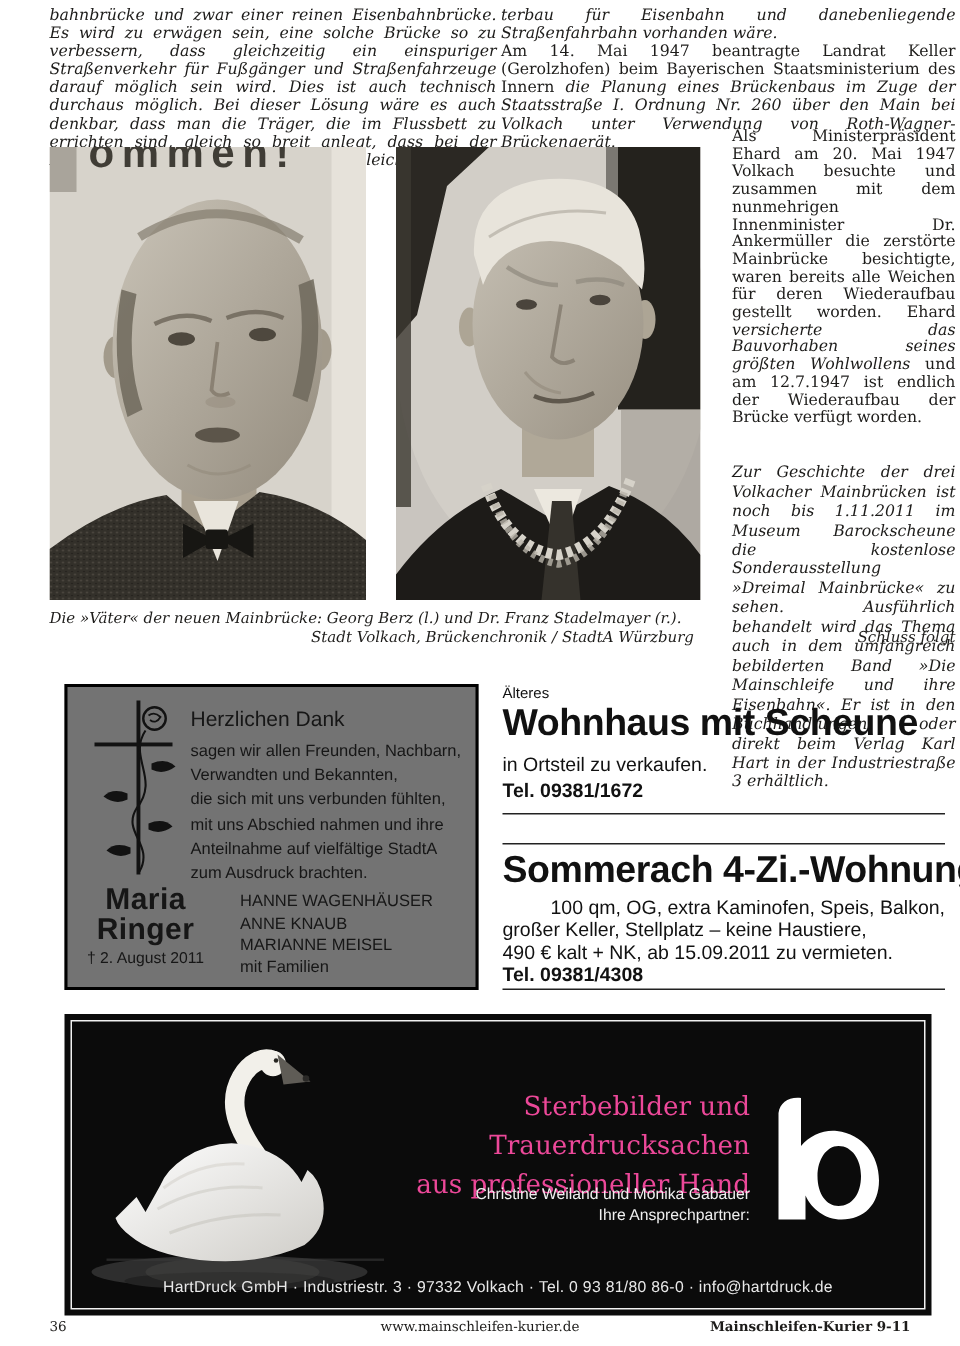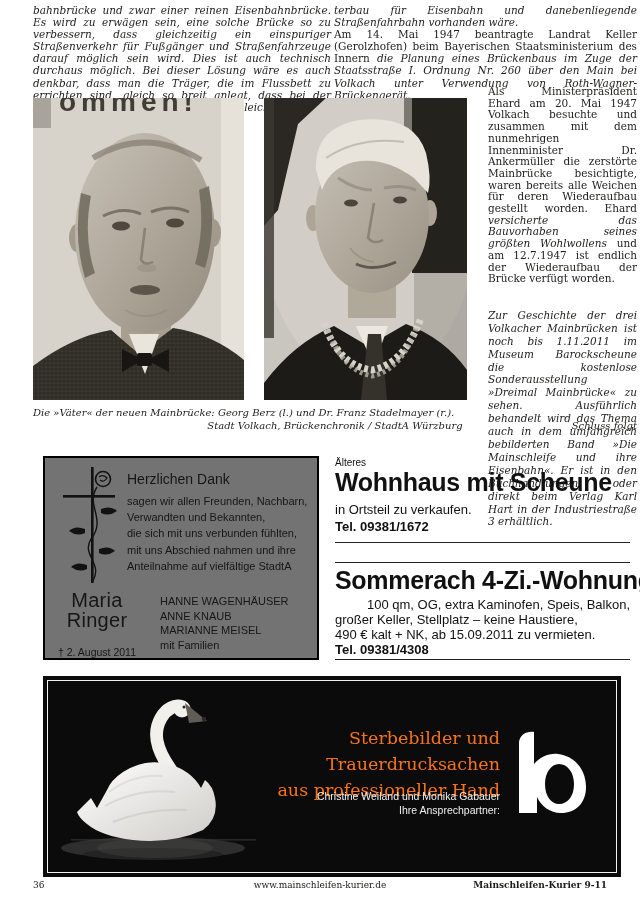--- a/index.html
+++ b/index.html
@@ -39,22 +39,22 @@
   .obituary {
     position:absolute; left:43px; top:456px; width:272px; height:200px;
     border:2px solid #000; background:#737373;
     font-family:"Liberation Sans", sans-serif; color:#161616;
   }
   .cross-art { position:absolute; left:10px; top:5px; }
   .dank { position:absolute; left:82px; top:13px; width:186px; }
   .dank-head { font-size:14px; margin-bottom:6px; }
   .dank-line { font-size:11px; line-height:16.2px; }
   .maria { position:absolute; left:6px; top:132px; width:92px; text-align:center; }
-  .maria-name { font-weight:normal; font-size:20px; line-height:20px; letter-spacing:0.3px; }
-  .maria-date { font-size:10.5px; margin-top:16px; }
+  .maria-name { font-weight:bold; font-size:20px; line-height:20px; letter-spacing:0.3px; }
+  .maria-date { font-size:10.5px; margin-top:3px; }
   .family { position:absolute; left:115px; top:136px; width:155px; }
   .family-line { font-size:11px; line-height:14.7px; }
   
   .classifieds {
     position:absolute; left:335px; top:456px; width:295px; height:200px;
     font-family:"Liberation Sans", sans-serif; color:#111;
   }
   .classifieds > div { position:absolute; left:0; width:295px; }
   .kicker  { top:1px;  font-size:10px; }
   .head1   { top:12px; font-size:25px; font-weight:bold; letter-spacing:-0.3px; white-space:nowrap; }
@@ -68,21 +68,21 @@
   .b2l2    { top:156px; font-size:13px; }
   .b2l3    { top:171px; font-size:13px; }
   .phone2  { top:186px; font-size:13px; font-weight:bold; }
   .rule-c  { top:203px; }
   
   .print-ad { position:absolute; left:43px; top:676px; width:578px; height:201px; background:#0b0b0b; }
   .ad-inner { position:absolute; left:4px; top:4px; right:4px; bottom:4px; border:1.5px solid #f2f2f2; }
   .swan { position:absolute; left:10px; top:12px; }
   .ad-headline {
     position:absolute; left:130px; top:49px; width:327px; text-align:right;
-    font-family:"DejaVu Serif", serif; font-size:17.5px; line-height:26px; color:#f97316;
+    font-family:"DejaVu Serif", serif; font-size:17.5px; line-height:26px; color:#ec4899;
   }
   .ad-contact {
     position:absolute; left:157px; top:113px; width:300px; text-align:right;
     font-family:"Liberation Sans", sans-serif; font-size:10.5px; line-height:14px; color:#f0f0f0;
   }
   .h-logo { position:absolute; left:468px; top:54px; }
   .ad-address {
     position:absolute; left:0; right:0; bottom:13px; text-align:center;
     font-family:"Liberation Sans", sans-serif; font-size:10.5px; color:#e9e9e9; letter-spacing:0.2px;
   }
@@ -203,20 +203,21 @@
       <path d="M44,86 Q54,82 60,88 Q52,94 44,90 Z" fill="#121212"></path>
       <path d="M32,102 Q22,98 16,104 Q24,110 32,106 Z" fill="#121212"></path>
     </svg>
     <div class="dank">
       <div class="dank-head">Herzlichen Dank</div>
       <div class="dank-line">sagen wir allen Freunden, Nachbarn,</div>
       <div class="dank-line">Verwandten und Bekannten,</div>
       <div class="dank-line">die sich mit uns verbunden fühlten,</div>
       <div class="dank-line">mit uns Abschied nahmen und ihre</div>
       <div class="dank-line">Anteilnahme auf vielfältige StadtA</div>
+      <div class="dank-line">zum Ausdruck brachten.</div>
     </div>
     <div class="maria">
       <div class="maria-name">Maria</div>
       <div class="maria-name">Ringer</div>
       <div class="maria-date">† 2. August 2011</div>
     </div>
     <div class="family">
       <div class="family-line">HANNE WAGENHÄUSER</div>
       <div class="family-line">ANNE KNAUB</div>
       <div class="family-line">MARIANNE MEISEL</div>
@@ -271,20 +272,21 @@
     <div class="ad-contact">
       <div>Christine Weiland und Monika Gabauer</div>
       <div>Ihre Ansprechpartner:</div>
     </div>
     <svg class="h-logo" width="78" height="86" viewBox="0 0 78 86">
       <path fill="#ffffff" fill-rule="evenodd" d="M8,12 C9,5 15,1 23,2 L23,34 C29,27 38,23 47,24 C64,26 75,40 75,57
                C75,73 65,83 50,83 C39,83 30,76 26,67 L26,83 L8,83 Z
                M48,34 C40,34 34,43 34,54 C34,66 40,74 48,74 C57,74 63,66 63,54
                C63,43 57,34 48,34 Z"></path>
     </svg>
+    <div class="ad-address">HartDruck GmbH · Industriestr. 3 · 97332 Volkach · Tel. 0 93 81/80 86-0 · info@hartdruck.de</div>
   </div>
 
   <div class="footer">
     <span class="fl">36</span>
     <span class="fc">www.mainschleifen-kurier.de</span>
     <span class="fr">Mainschleifen-Kurier 9-11</span>
   </div>
 
 </div>
 

